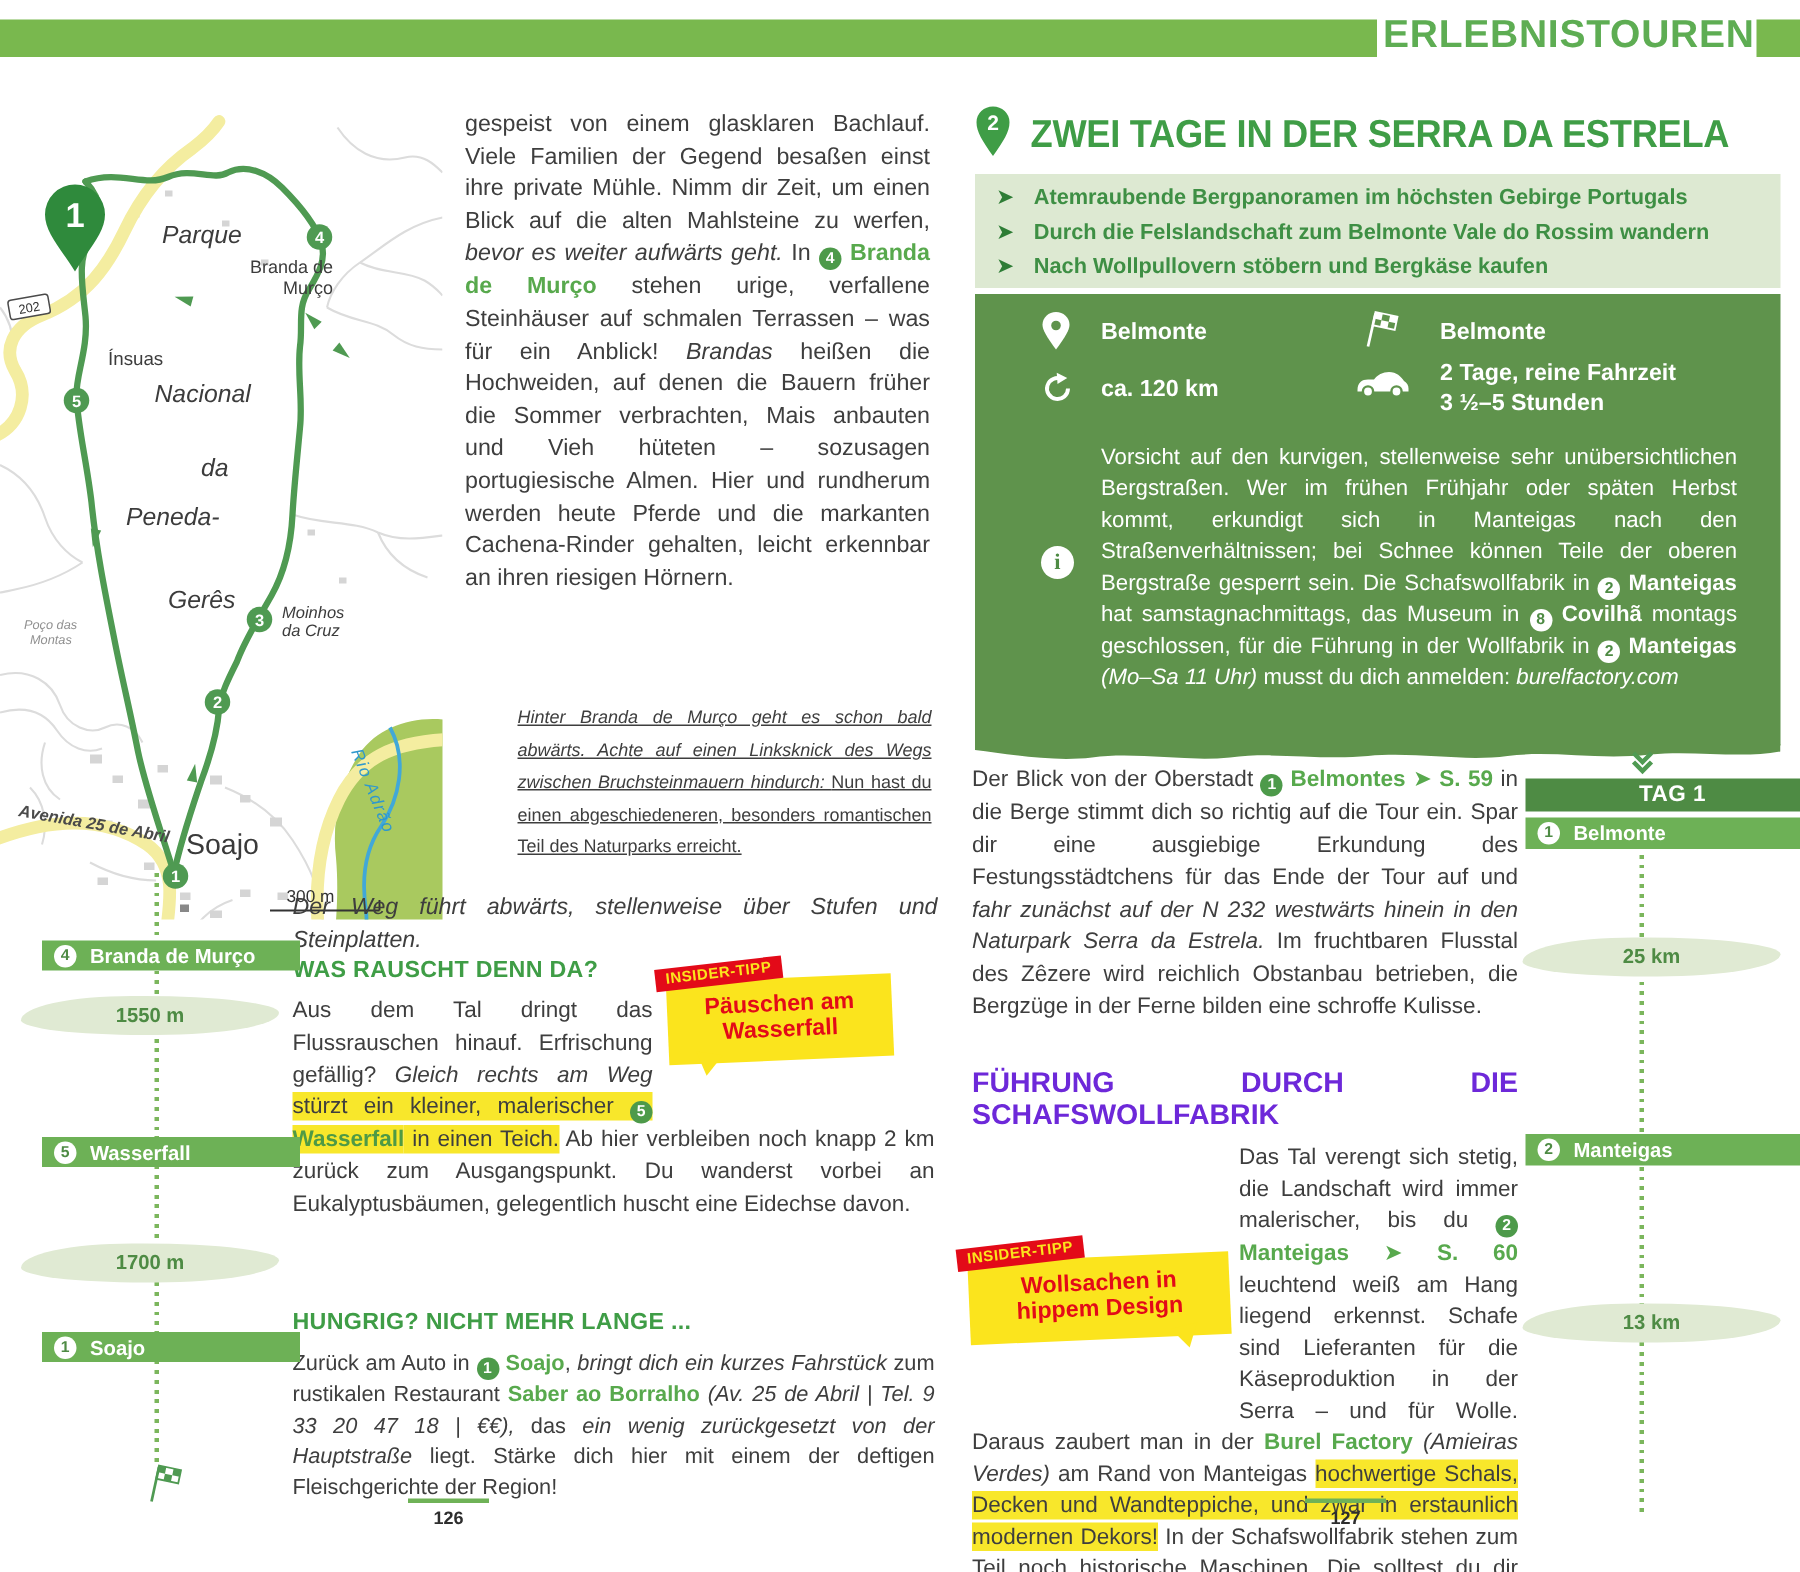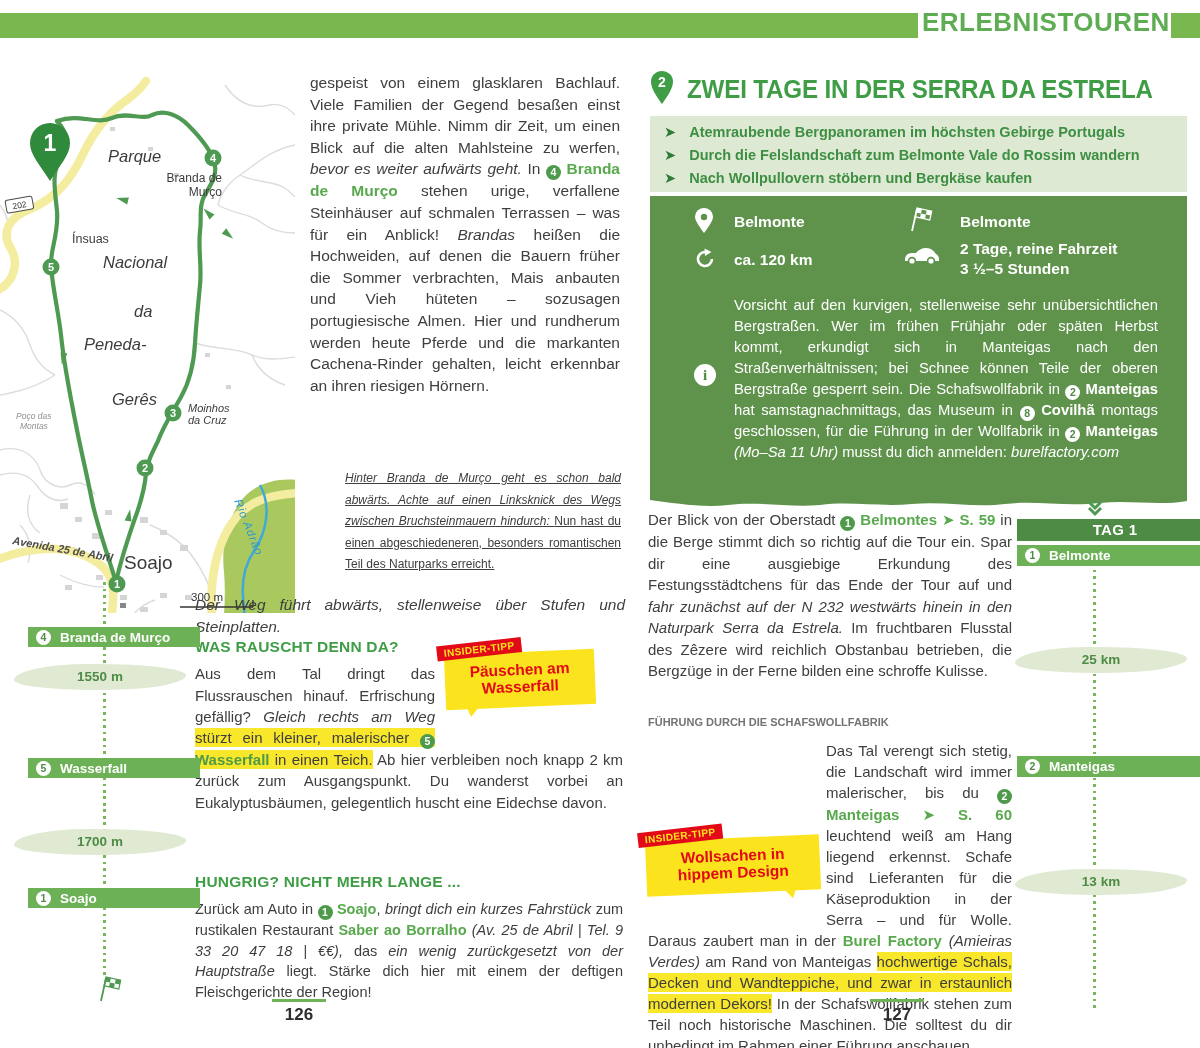--- a/index.html
+++ b/index.html
@@ -56,37 +56,37 @@
   .hlrow .arr{color:#2e7d36;flex:0 0 auto;}
   #infobox{left:650px;top:196px;width:537px;height:301px;background:#5f934c;}
   .ib-label{position:absolute;color:#fff;font-weight:700;font-size:15.5px;white-space:nowrap;}
   .ib-note{position:absolute;left:84px;top:99px;width:424px;color:#fff;
     font-size:14.8px;line-height:21px;text-align:justify;}
   .info-i{position:absolute;left:44px;top:168px;width:22px;height:22px;border-radius:50%;
     background:#fff;color:#4e8b44;font-weight:700;font-size:15px;text-align:center;line-height:22px;
     font-family:"Liberation Serif",serif;}
   #rcol1{left:648px;top:509px;width:364px;font-size:15px;line-height:21.5px;text-align:justify;}
   #rsec{left:648px;top:712px;width:364px;font-size:15px;line-height:21px;text-align:justify;}
-  #rsec h3{margin:0 0 7px;font-size:11px;color:#737373;}
+  #rsec h3{margin:0 0 7px;font-size:19px;color:#6d28d9;}
   #rsec .spacer{float:left;width:178px;height:106px;margin-top:84px;}
   
   .dotline{position:absolute;width:3px;z-index:1;
     background-image:repeating-linear-gradient(to bottom,#7bb65c 0 2.5px,transparent 2.5px 6.5px);}
   .rail-bar{position:absolute;background:#6db156;color:#fff;font-weight:700;font-size:13.5px;
     display:flex;align-items:center;gap:9px;padding:0 8px;height:20px;z-index:3;white-space:nowrap;}
   .rail-mk{width:15px;height:15px;border-radius:50%;background:#fff;color:#4e8b44;
     font-size:10.5px;font-weight:700;text-align:center;line-height:15px;flex:0 0 auto;}
   .brush{position:absolute;background:#e0ead3;color:#4e8b44;font-weight:700;font-size:13.5px;
     text-align:center;line-height:26px;height:26px;z-index:2;
     border-radius:45% 55% 50% 50% / 65% 45% 60% 40%;}
   .tag-bar{position:absolute;background:#4e8b44;color:#fff;font-weight:700;font-size:15px;
     text-align:center;line-height:22px;height:22px;z-index:3;letter-spacing:.3px;}
   
   .pgline{position:absolute;top:999px;width:54px;height:3px;background:#6fb257;}
-  .pgnum{position:absolute;top:1005px;width:60px;text-align:center;font-size:17px;font-weight:700;color:#2e2e2e;}
+  .pgnum{position:absolute;top:1005px;width:60px;text-align:center;font-size:12px;font-weight:700;color:#2e2e2e;}
 </style>
 </head>
 <body>
 
 <div class="hdr-bar" id="hbar1"></div>
 <div id="htitle">ERLEBNISTOUREN</div>
 <div class="hdr-bar" id="hbar2"></div>
 
 <svg class="abs" id="map" style="left:0;top:55px;" width="295" height="558" viewBox="0 0 295 558">
   <rect width="295" height="558" fill="#ffffff"></rect>
@@ -312,21 +312,21 @@
 <svg class="abs" style="left:1086px;top:500px;" width="18" height="17" viewBox="0 0 18 17">
   <path d="M3,2 L9,8 L15,2" fill="none" stroke="#4f9a52" stroke-width="3"></path>
   <path d="M3,8 L9,14 L15,8" fill="none" stroke="#4f9a52" stroke-width="3"></path>
 </svg>
 <div class="tag-bar" style="left:1017px;top:519px;width:196px;">TAG 1</div>
 <div class="dotline" style="left:1093px;top:570px;height:442px;"></div>
 <div class="rail-bar" style="left:1017px;top:545px;width:168px;height:21px;">
   <span class="rail-mk">1</span>
   <span>Belmonte</span>
 </div>
-<div class="brush" style="left:1015px;top:647px;width:172px;">25 km</div>
+<div class="brush" style="left:1015px;top:625px;width:172px;">25 km</div>
 <div class="rail-bar" style="left:1017px;top:756px;width:168px;height:21px;">
   <span class="rail-mk">2</span>
   <span>Manteigas</span>
 </div>
 <div class="brush" style="left:1015px;top:869px;width:172px;">13 km</div>
 
 <div class="pgline" style="left:272px;"></div>
 <div class="pgnum" style="left:269px;">126</div>
 <div class="pgline" style="left:870px;"></div>
 <div class="pgnum" style="left:867px;">127</div>

